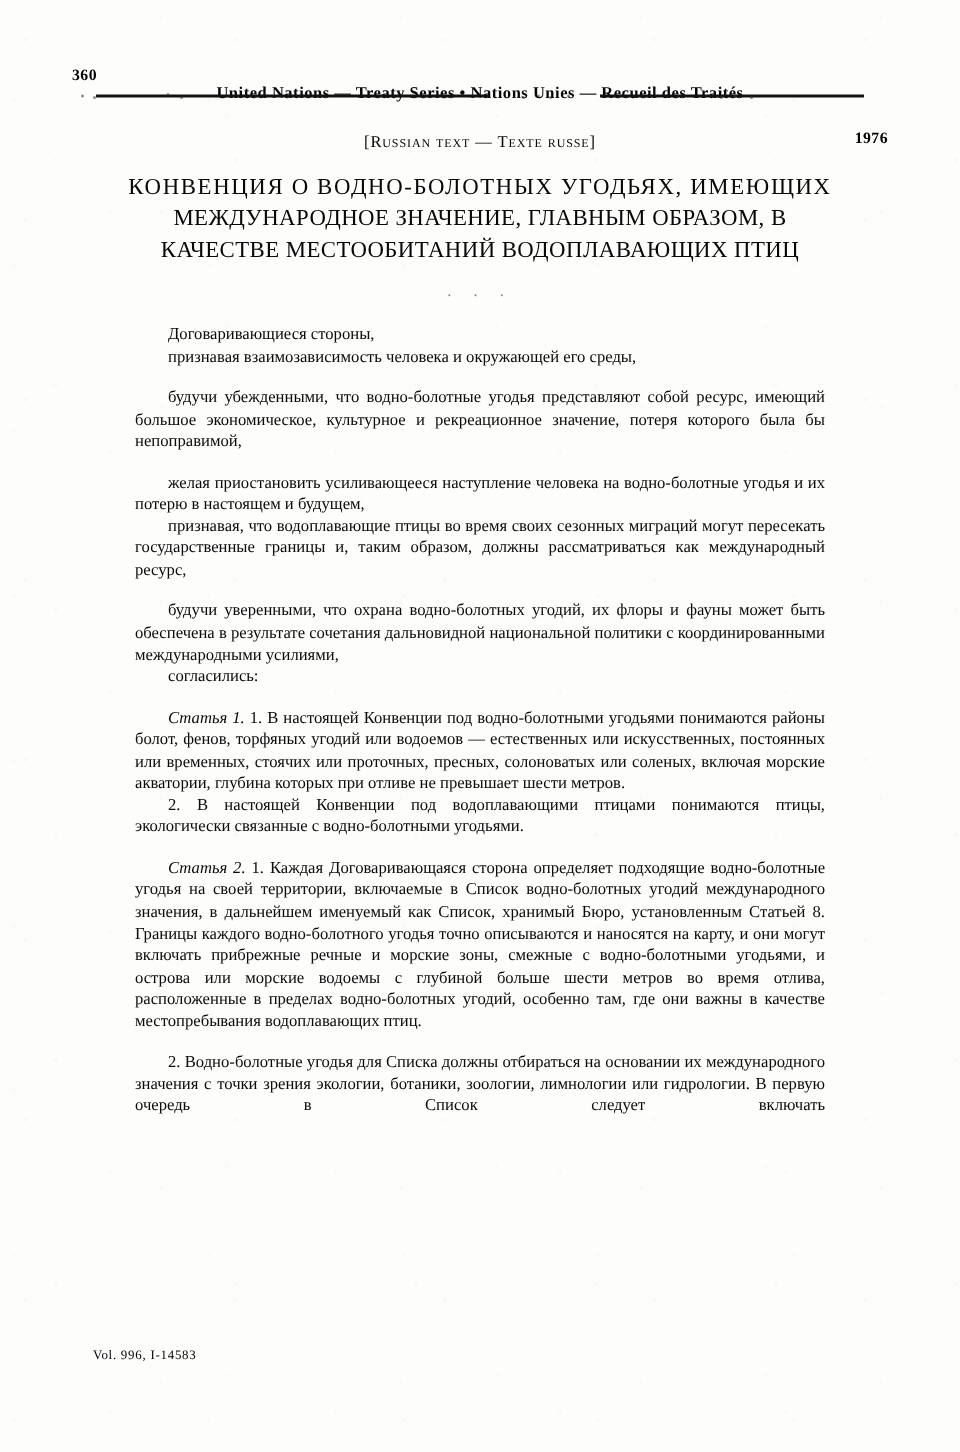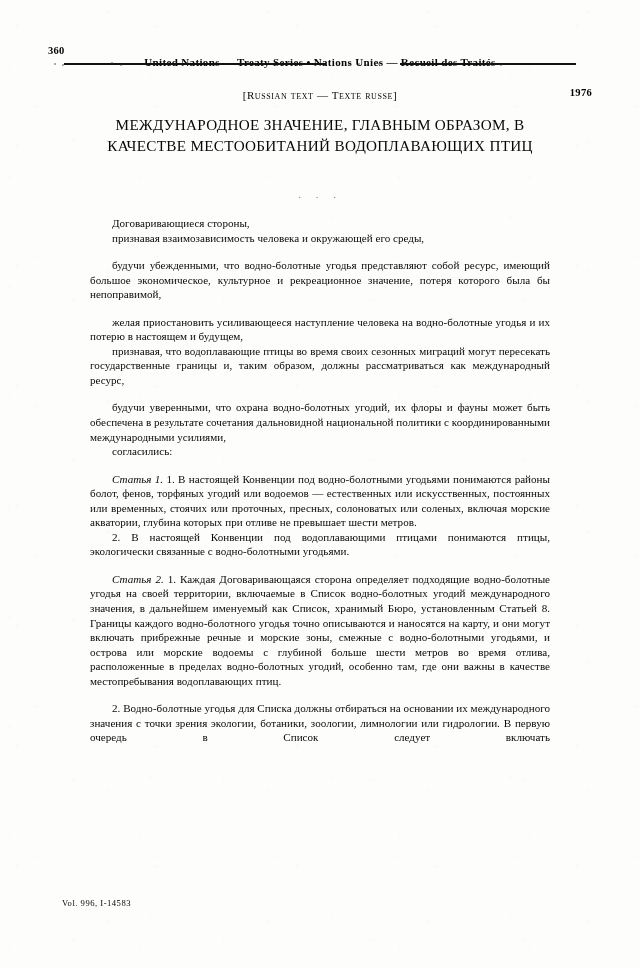--- a/index.html
+++ b/index.html
@@ -234,20 +234,21 @@
       <span style="left:318px;top:2px"></span>
       <span style="left:330px;top:1px"></span>
       <span style="left:432px;top:2px"></span>
       <span style="left:441px;top:1px"></span>
       <span style="left:452px;top:2px"></span>
     </div>
 
     <div class="lang-banner">[Russian text — Texte russe]</div>
 
     <div class="doc-title">
+      <span class="tl tl-1">КОНВЕНЦИЯ О ВОДНО-БОЛОТНЫХ УГОДЬЯХ, ИМЕЮЩИХ</span>
       <span class="tl tl-2">МЕЖДУНАРОДНОЕ ЗНАЧЕНИЕ, ГЛАВНЫМ ОБРАЗОМ, В</span>
       <span class="tl tl-3">КАЧЕСТВЕ МЕСТООБИТАНИЙ ВОДОПЛАВАЮЩИХ ПТИЦ</span>
     </div>
 
     <div class="title-dots">. . .</div>
 
     <div class="body">
 
       <p>Договаривающиеся стороны,</p>
       <p>признавая взаимозависимость человека и окружающей его среды,</p>

